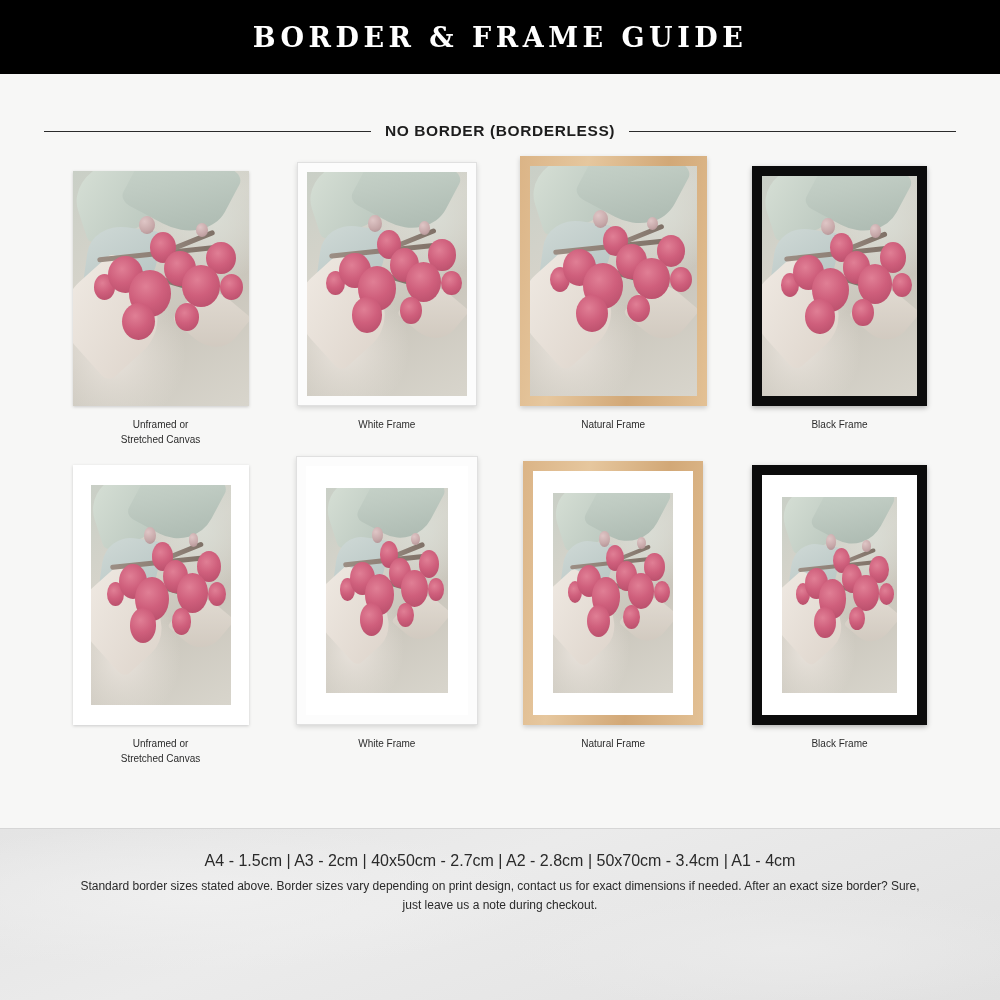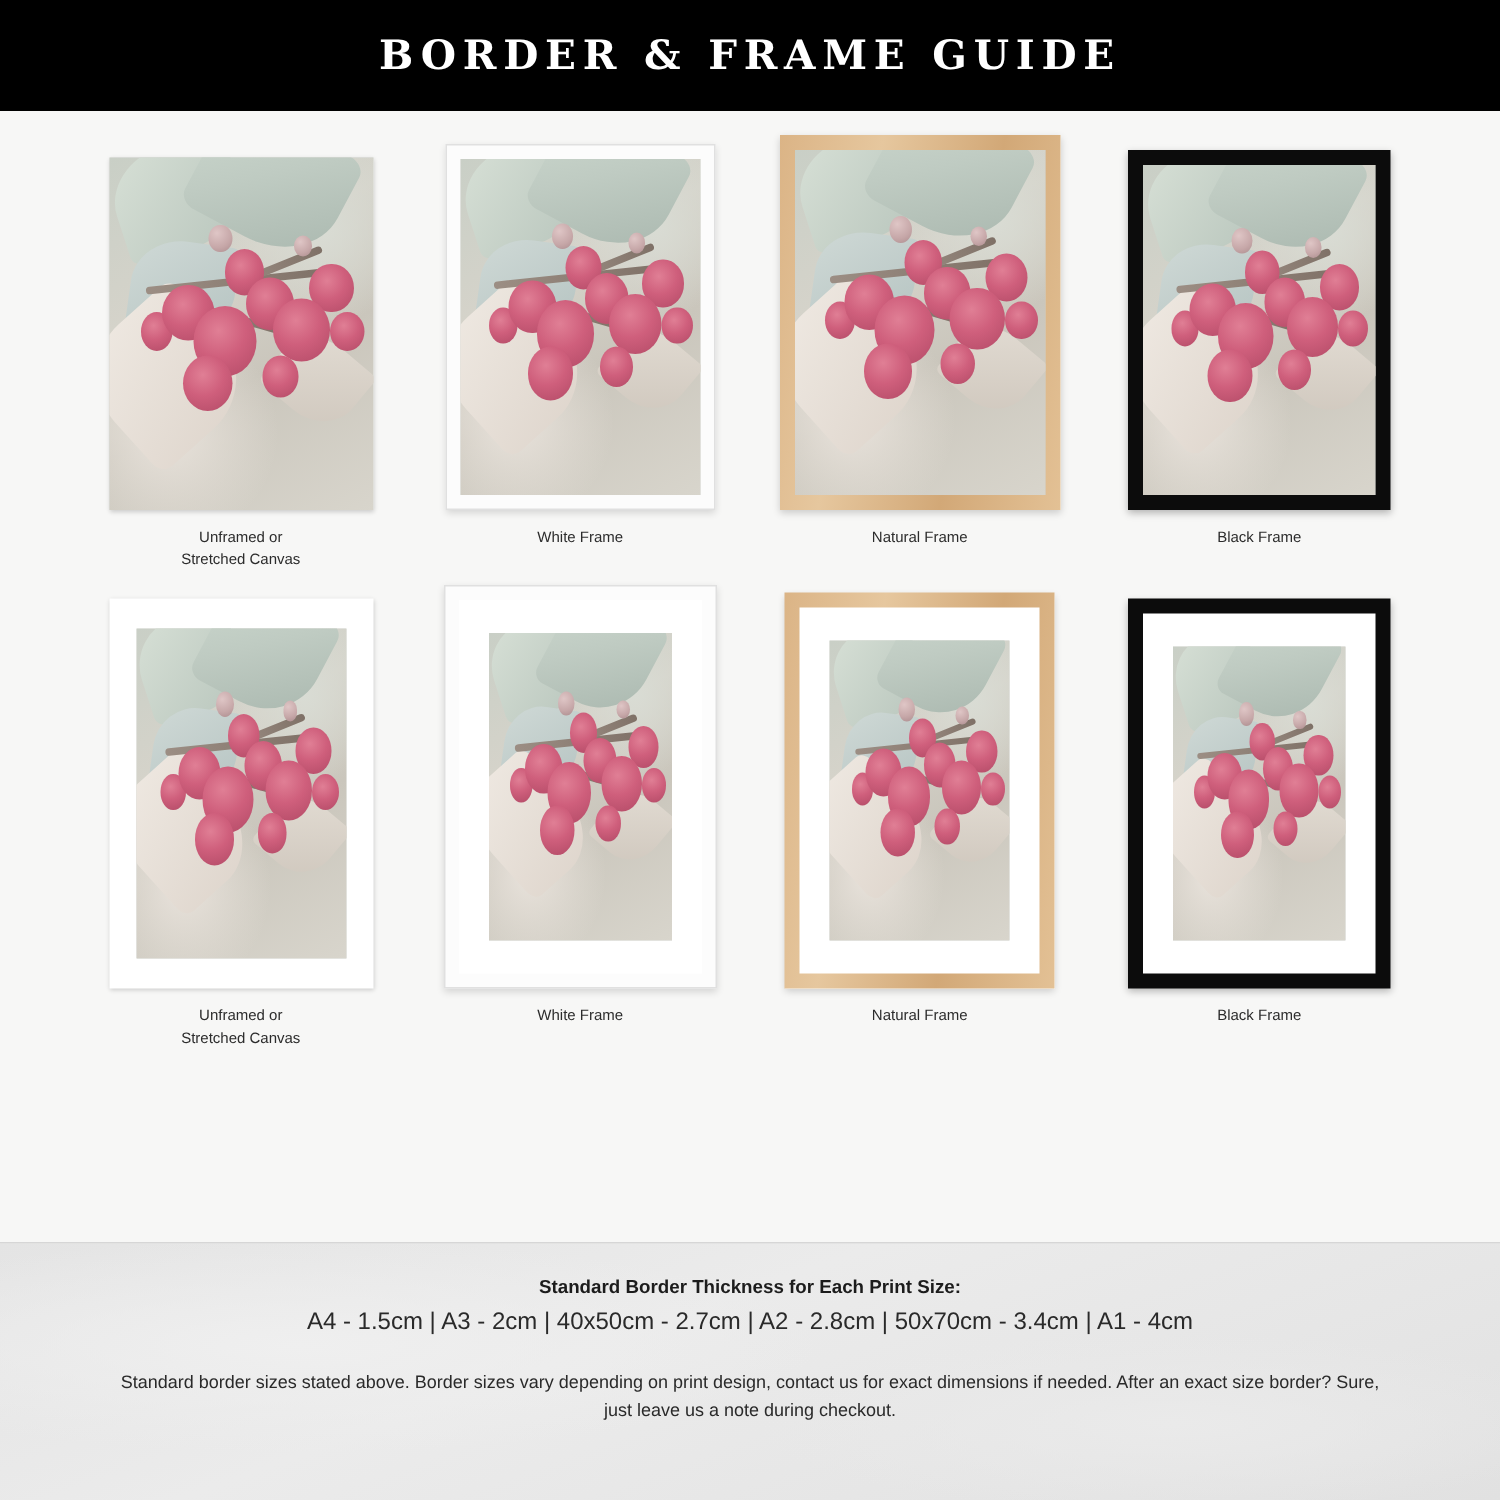--- a/index.html
+++ b/index.html
@@ -188,35 +188,40 @@
     font-weight: 700;
     color: #1c1c1c;
     margin-bottom: 7px;
   }
   .footer-line {
     font-size: 16px;
     color: #2a2a2a;
     line-height: 19px;
   }
   .footer-note {
-    margin-top: 21px;
+    margin-top: 7px;
     font-size: 12px;
     line-height: 19px;
     color: #2a2a2a;
   }
 </style>
 </head>
 <body>
 
 <div class="header">
   <div class="header-title">Border &amp; Frame Guide</div>
 </div>
 
 <div class="section">
 
+  <div class="section-head">
+    <div class="rule"></div>
+    <div class="section-title">NO BORDER (BORDERLESS)</div>
+    <div class="rule"></div>
+  </div>
 
   <div class="frames-row">
 
     <div class="frame-cell">
       <div class="frame-stage">
         <div class="unframed">
           <div class="art" style="width:176px;height:235px;">
             <div class="leaf l2"></div>
               <div class="leaf l1"></div>
               <div class="leaf l4"></div>
@@ -466,16 +471,15 @@
           </div>
         </div>
       </div>
       <div class="caption" style="white-space:pre-line">Black Frame</div>
     </div>
 
   </div>
 </div>
 
 <div class="footer">
-  <div class="footer-title">Standard Border Thickness for Each Print Size:</div>
   <div class="footer-line">A4 - 1.5cm  |  A3 - 2cm  |  40x50cm - 2.7cm  |  A2 - 2.8cm  |  50x70cm - 3.4cm  |  A1 - 4cm</div>
   <div class="footer-note">Standard border sizes stated above. Border sizes vary depending on print design, contact us for exact dimensions if needed. After an exact size border? Sure, just leave us a note during checkout.</div>
 </div>
 
 </body></html>

